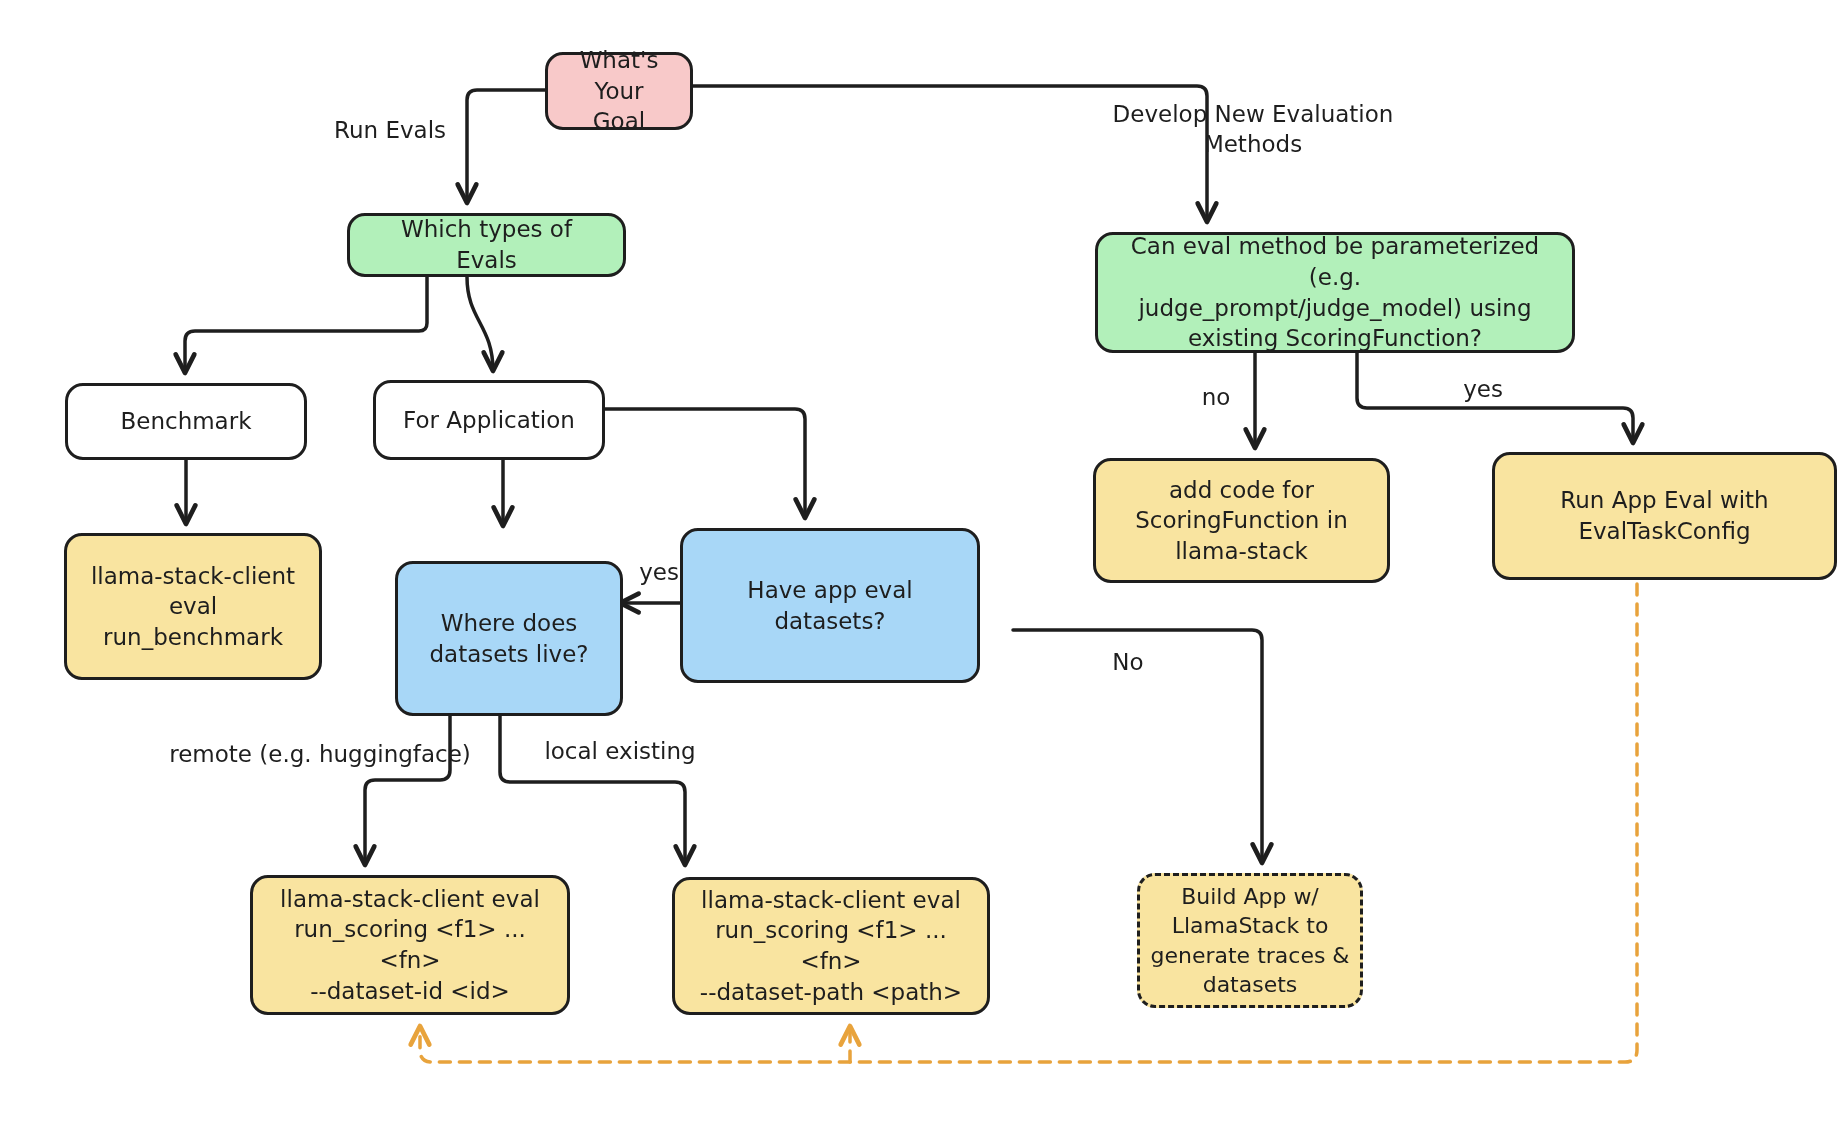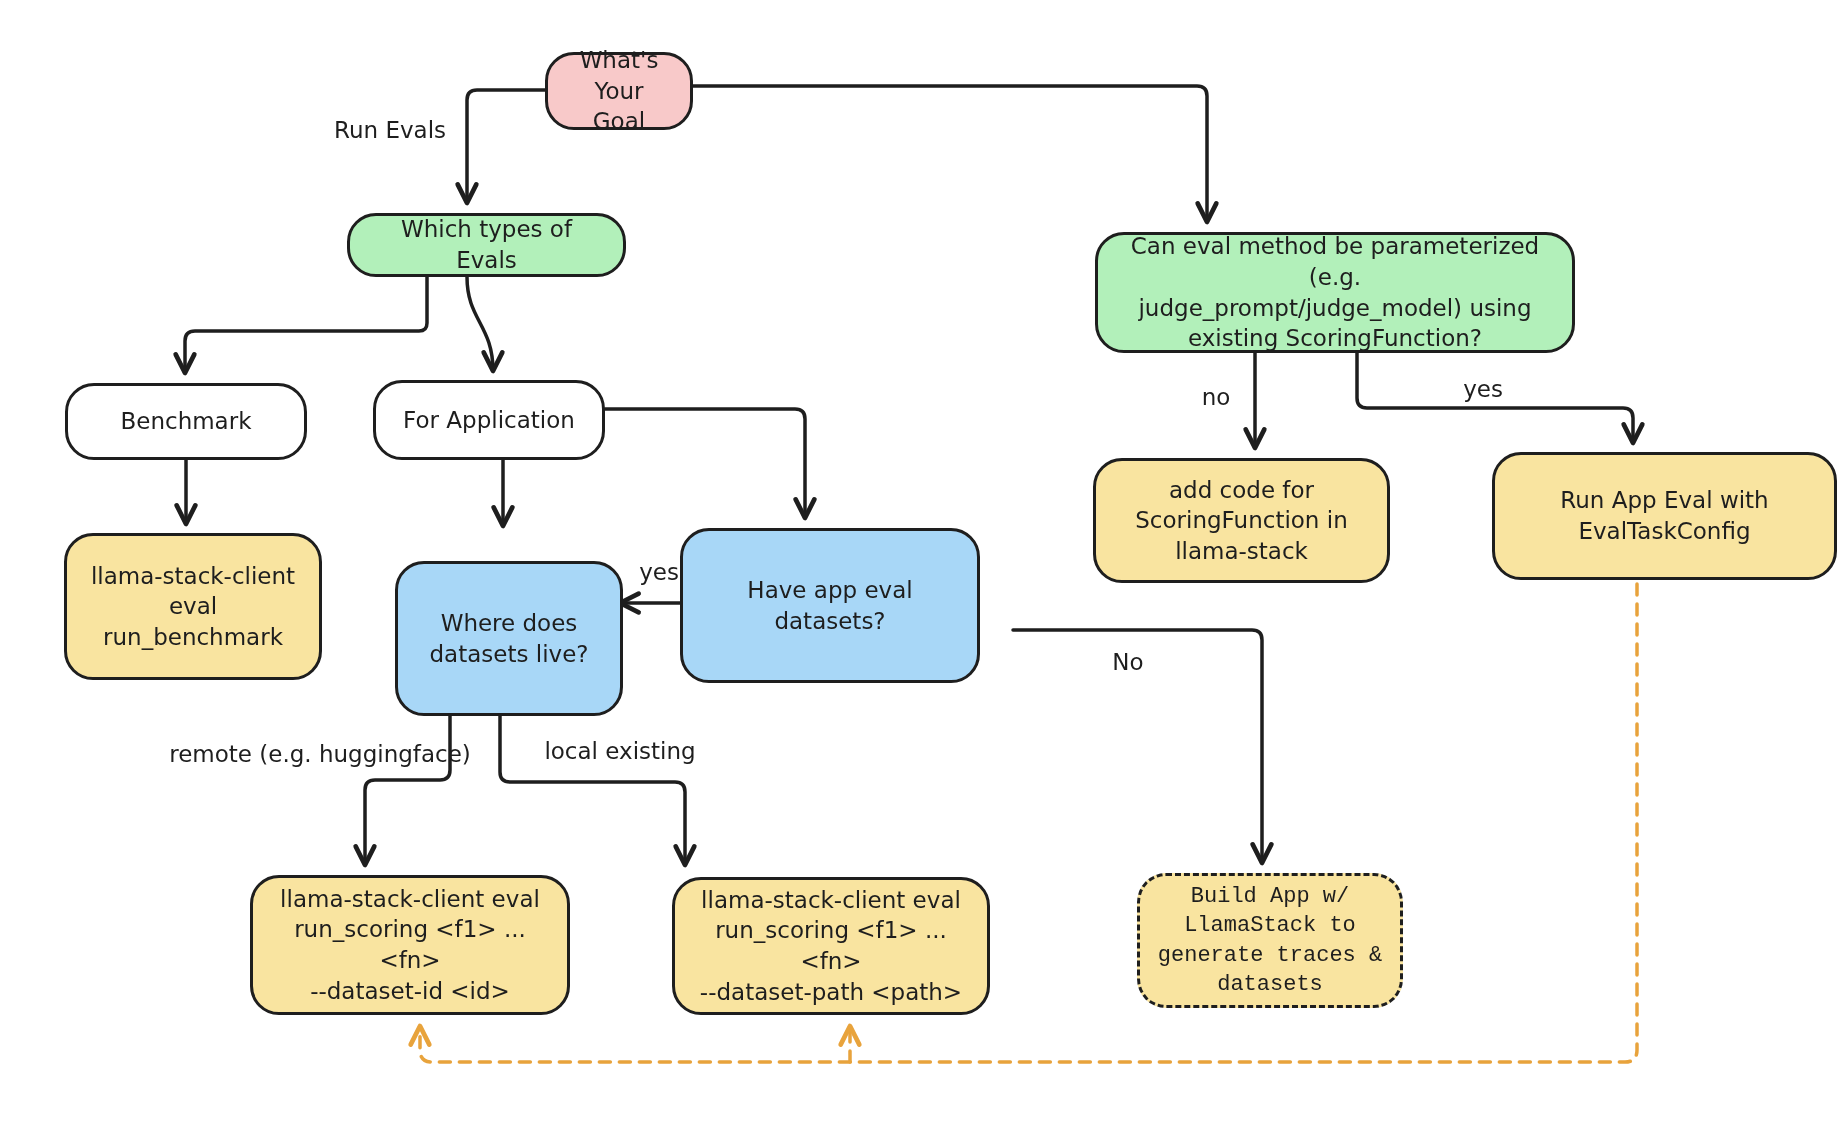--- a/index.html
+++ b/index.html
@@ -5,21 +5,21 @@
   html,body{margin:0;padding:0;background:#ffffff;}
   body{width:1840px;height:1124px;font-family:"DejaVu Sans","Liberation Sans",sans-serif;color:#1e1e1e;}
   .canvas{position:relative;width:1840px;height:1124px;background:#fff;overflow:hidden;}
   .edges{position:absolute;left:0;top:0;width:1840px;height:1124px;}
   .edge{fill:none;stroke-width:3.5;stroke-linecap:round;stroke-linejoin:round;}
   .black-edge{stroke:var(--color-stroke,#1e1e1e);}
   .orange-edge{stroke:var(--color-orange,#e8a33c);stroke-dasharray:11 9;}
   .ah-black{stroke:var(--color-stroke,#1e1e1e);}
   .ah-orange{stroke:var(--color-orange,#e8a33c);}
   .node{position:absolute;box-sizing:border-box;border:3.5px solid var(--color-stroke,#1e1e1e);
-        border-radius:29px;display:flex;align-items:center;justify-content:center;
+        border-radius:18px;display:flex;align-items:center;justify-content:center;
         text-align:center;white-space:pre-line;font-size:23px;line-height:1.33;padding:6px 10px;}
   .pink{background:var(--color-pink,#f8c9c9);}
   .green{background:var(--color-green,#b2f0ba);}
   .blue{background:var(--color-blue,#a8d7f7);}
   .yellow{background:var(--color-yellow,#f9e4a0);}
   .white{background:#ffffff;}
   .dashed{border-style:dashed;}
   .elabel{position:absolute;transform:translateX(-50%);white-space:pre-line;
           text-align:center;font-size:23px;line-height:1.3;}
 </style>
@@ -86,27 +86,29 @@
 EvalTaskConfig</div>
 
   <div class="node yellow" style="left:250px;top:875px;width:320px;height:140px;">llama-stack-client eval
 run_scoring &lt;f1&gt; ... &lt;fn&gt;
 --dataset-id &lt;id&gt;</div>
 
   <div class="node yellow" style="left:672px;top:877px;width:318px;height:138px;">llama-stack-client eval
 run_scoring &lt;f1&gt; ... &lt;fn&gt;
 --dataset-path &lt;path&gt;</div>
 
-  <div class="node yellow dashed" style="left:1137px;top:873px;width:266px;height:135px;font-size:22px;font-family:Liberation Mono, monospace;">Build App w/
+  <div class="node yellow dashed" style="left:1137px;top:873px;width:226px;height:135px;font-size:22px;">Build App w/
 LlamaStack to
 generate traces &amp;
 datasets</div>
 
   <div class="elabel" style="left:390px;top:116px;">Run Evals</div>
 
+  <div class="elabel" style="left:1253px;top:100px;">Develop New Evaluation
+Methods</div>
 
   <div class="elabel" style="left:1216px;top:383px;">no</div>
 
   <div class="elabel" style="left:1483px;top:375px;">yes</div>
 
   <div class="elabel" style="left:659px;top:558px;">yes</div>
 
   <div class="elabel" style="left:1128px;top:648px;">No</div>
 
   <div class="elabel" style="left:320px;top:740px;">remote (e.g. huggingface)</div>

